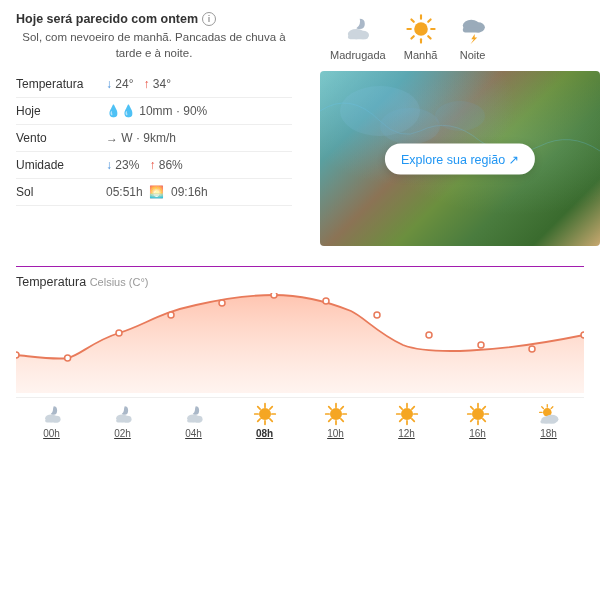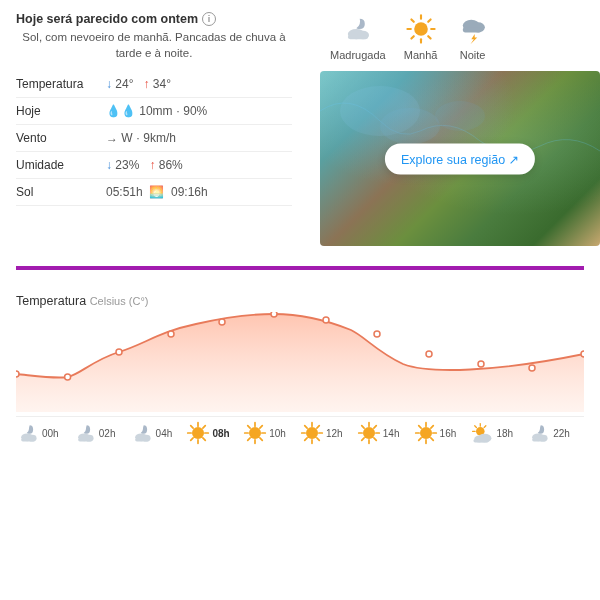--- a/index.html
+++ b/index.html
@@ -108,46 +108,47 @@
       font-weight: 500;
       color: #2196F3;
       cursor: pointer;
       box-shadow: 0 2px 8px rgba(0,0,0,0.15);
       white-space: nowrap;
     }
 
     
     .chart-section {
       margin-top: 20px;
-      border-top: 4px solid #a21caf;
-      padding-top: 24px;
+      border-top: 1px solid #a21caf;
+      padding-top: 8px;
     }
     .chart-title { font-size: 12.5px; font-weight: 500; color: #333; margin-bottom: 4px; }
     .chart-unit { font-size: 11px; color: #999; font-weight: 400; }
     .chart-wrapper {
       position: relative;
       height: 100px;
       margin: 0 0 4px 0;
     }
     .chart-svg { width: 100%; height: 100%; }
 
     
     .hourly-row {
       display: flex;
       justify-content: space-between;
       align-items: flex-end;
       padding: 4px 0 2px 0;
       border-top: 1px solid #eee;
     }
     .hour-item {
       display: flex;
-      flex-direction: row;
+      flex-direction: column;
       align-items: center;
       gap: 2px;
       flex: 1;
+      text-decoration: underline;
     }
     .hour-icon { width: 24px; height: 24px; }
     .hour-label {
       font-size: 10px;
       color: #555;
     }
     .hour-label.bold { font-weight: 700; color: #333; }
   </style>
 </head>
 <body>
@@ -373,69 +374,46 @@
           <line x1="2" y1="14" x2="6" y2="14" stroke="#f5a623" stroke-width="2" stroke-linecap="round"></line>
           <line x1="22" y1="14" x2="26" y2="14" stroke="#f5a623" stroke-width="2" stroke-linecap="round"></line>
           <line x1="5.5" y1="5.5" x2="8.3" y2="8.3" stroke="#f5a623" stroke-width="2" stroke-linecap="round"></line>
           <line x1="19.7" y1="19.7" x2="22.5" y2="22.5" stroke="#f5a623" stroke-width="2" stroke-linecap="round"></line>
           <line x1="22.5" y1="5.5" x2="19.7" y2="8.3" stroke="#f5a623" stroke-width="2" stroke-linecap="round"></line>
           <line x1="8.3" y1="19.7" x2="5.5" y2="22.5" stroke="#f5a623" stroke-width="2" stroke-linecap="round"></line>
         </svg>
         <span class="hour-label">12h</span>
       </div>
 
+
       <div class="hour-item">
         <svg class="hour-icon" viewBox="0 0 28 28">
           <circle cx="14" cy="14" r="7" fill="#f5a623"></circle>
           <line x1="14" y1="2" x2="14" y2="6" stroke="#f5a623" stroke-width="2" stroke-linecap="round"></line>
           <line x1="14" y1="22" x2="14" y2="26" stroke="#f5a623" stroke-width="2" stroke-linecap="round"></line>
           <line x1="2" y1="14" x2="6" y2="14" stroke="#f5a623" stroke-width="2" stroke-linecap="round"></line>
           <line x1="22" y1="14" x2="26" y2="14" stroke="#f5a623" stroke-width="2" stroke-linecap="round"></line>
           <line x1="5.5" y1="5.5" x2="8.3" y2="8.3" stroke="#f5a623" stroke-width="2" stroke-linecap="round"></line>
           <line x1="19.7" y1="19.7" x2="22.5" y2="22.5" stroke="#f5a623" stroke-width="2" stroke-linecap="round"></line>
           <line x1="22.5" y1="5.5" x2="19.7" y2="8.3" stroke="#f5a623" stroke-width="2" stroke-linecap="round"></line>
           <line x1="8.3" y1="19.7" x2="5.5" y2="22.5" stroke="#f5a623" stroke-width="2" stroke-linecap="round"></line>
         </svg>
-        <span class="hour-label">14h</span>
-      </div>
-
-      <div class="hour-item">
-        <svg class="hour-icon" viewBox="0 0 28 28">
-          <circle cx="14" cy="14" r="7" fill="#f5a623"></circle>
-          <line x1="14" y1="2" x2="14" y2="6" stroke="#f5a623" stroke-width="2" stroke-linecap="round"></line>
-          <line x1="14" y1="22" x2="14" y2="26" stroke="#f5a623" stroke-width="2" stroke-linecap="round"></line>
-          <line x1="2" y1="14" x2="6" y2="14" stroke="#f5a623" stroke-width="2" stroke-linecap="round"></line>
-          <line x1="22" y1="14" x2="26" y2="14" stroke="#f5a623" stroke-width="2" stroke-linecap="round"></line>
-          <line x1="5.5" y1="5.5" x2="8.3" y2="8.3" stroke="#f5a623" stroke-width="2" stroke-linecap="round"></line>
-          <line x1="19.7" y1="19.7" x2="22.5" y2="22.5" stroke="#f5a623" stroke-width="2" stroke-linecap="round"></line>
-          <line x1="22.5" y1="5.5" x2="19.7" y2="8.3" stroke="#f5a623" stroke-width="2" stroke-linecap="round"></line>
-          <line x1="8.3" y1="19.7" x2="5.5" y2="22.5" stroke="#f5a623" stroke-width="2" stroke-linecap="round"></line>
-        </svg>
         <span class="hour-label">16h</span>
       </div>
 
       <div class="hour-item">
         <svg class="hour-icon" viewBox="0 0 28 28">
           <circle cx="12" cy="12" r="5" fill="#f5a623"></circle>
           <line x1="12" y1="3" x2="12" y2="6" stroke="#f5a623" stroke-width="1.5" stroke-linecap="round"></line>
           <line x1="3" y1="12" x2="6" y2="12" stroke="#f5a623" stroke-width="1.5" stroke-linecap="round"></line>
           <line x1="18.5" y1="5.5" x2="16.5" y2="7.5" stroke="#f5a623" stroke-width="1.5" stroke-linecap="round"></line>
           <line x1="5.5" y1="5.5" x2="7.5" y2="7.5" stroke="#f5a623" stroke-width="1.5" stroke-linecap="round"></line>
           <ellipse cx="17" cy="20" rx="8" ry="5" fill="#ccd5dd"></ellipse>
           <ellipse cx="11" cy="21" rx="6" ry="4" fill="#ccd5dd"></ellipse>
           <rect x="4" y="21" width="18" height="4" rx="2" fill="#ccd5dd"></rect>
         </svg>
         <span class="hour-label">18h</span>
       </div>
 
 
-      <div class="hour-item">
-        <svg class="hour-icon" viewBox="0 0 28 28">
-          <path d="M16 5 Q20 5 20 10 Q20 15 16 15 Q14 15 12.5 14 Q15 12 15 10 Q15 7.5 16 5Z" fill="#aab8c8"></path>
-          <ellipse cx="13" cy="19" rx="7" ry="4.5" fill="#ccd5dd"></ellipse>
-          <ellipse cx="19" cy="20" rx="5" ry="4" fill="#ccd5dd"></ellipse>
-          <rect x="6" y="20" width="16" height="4" rx="2" fill="#ccd5dd"></rect>
-        </svg>
-        <span class="hour-label">22h</span>
-      </div>
     </div>
   </div>
 </div>
 
 </body></html>

